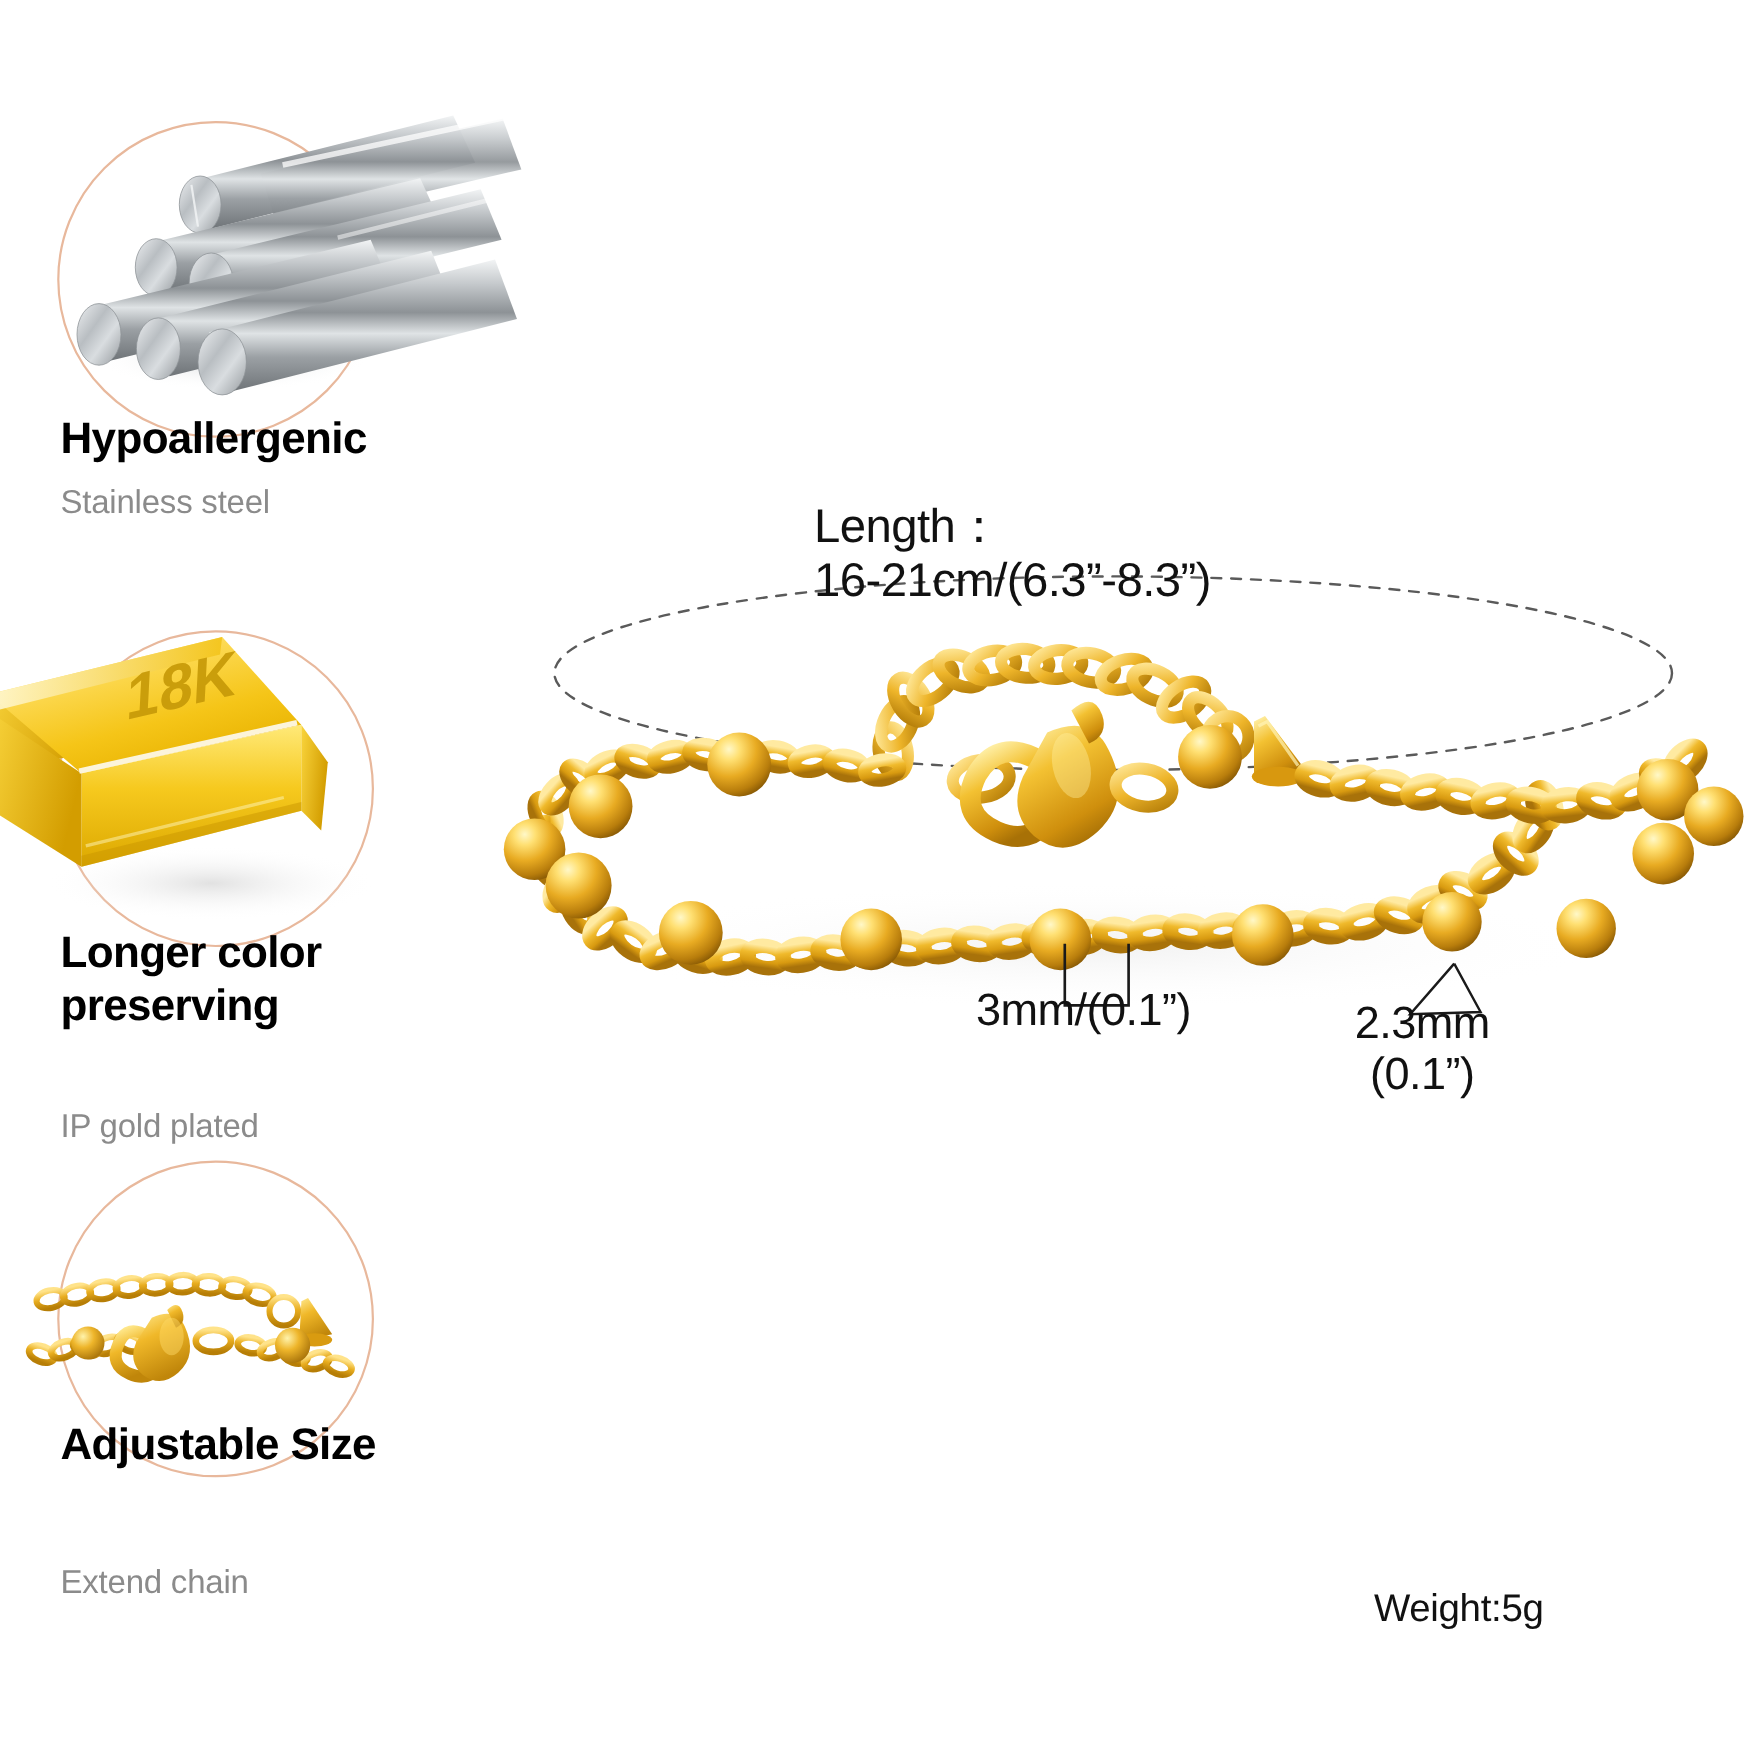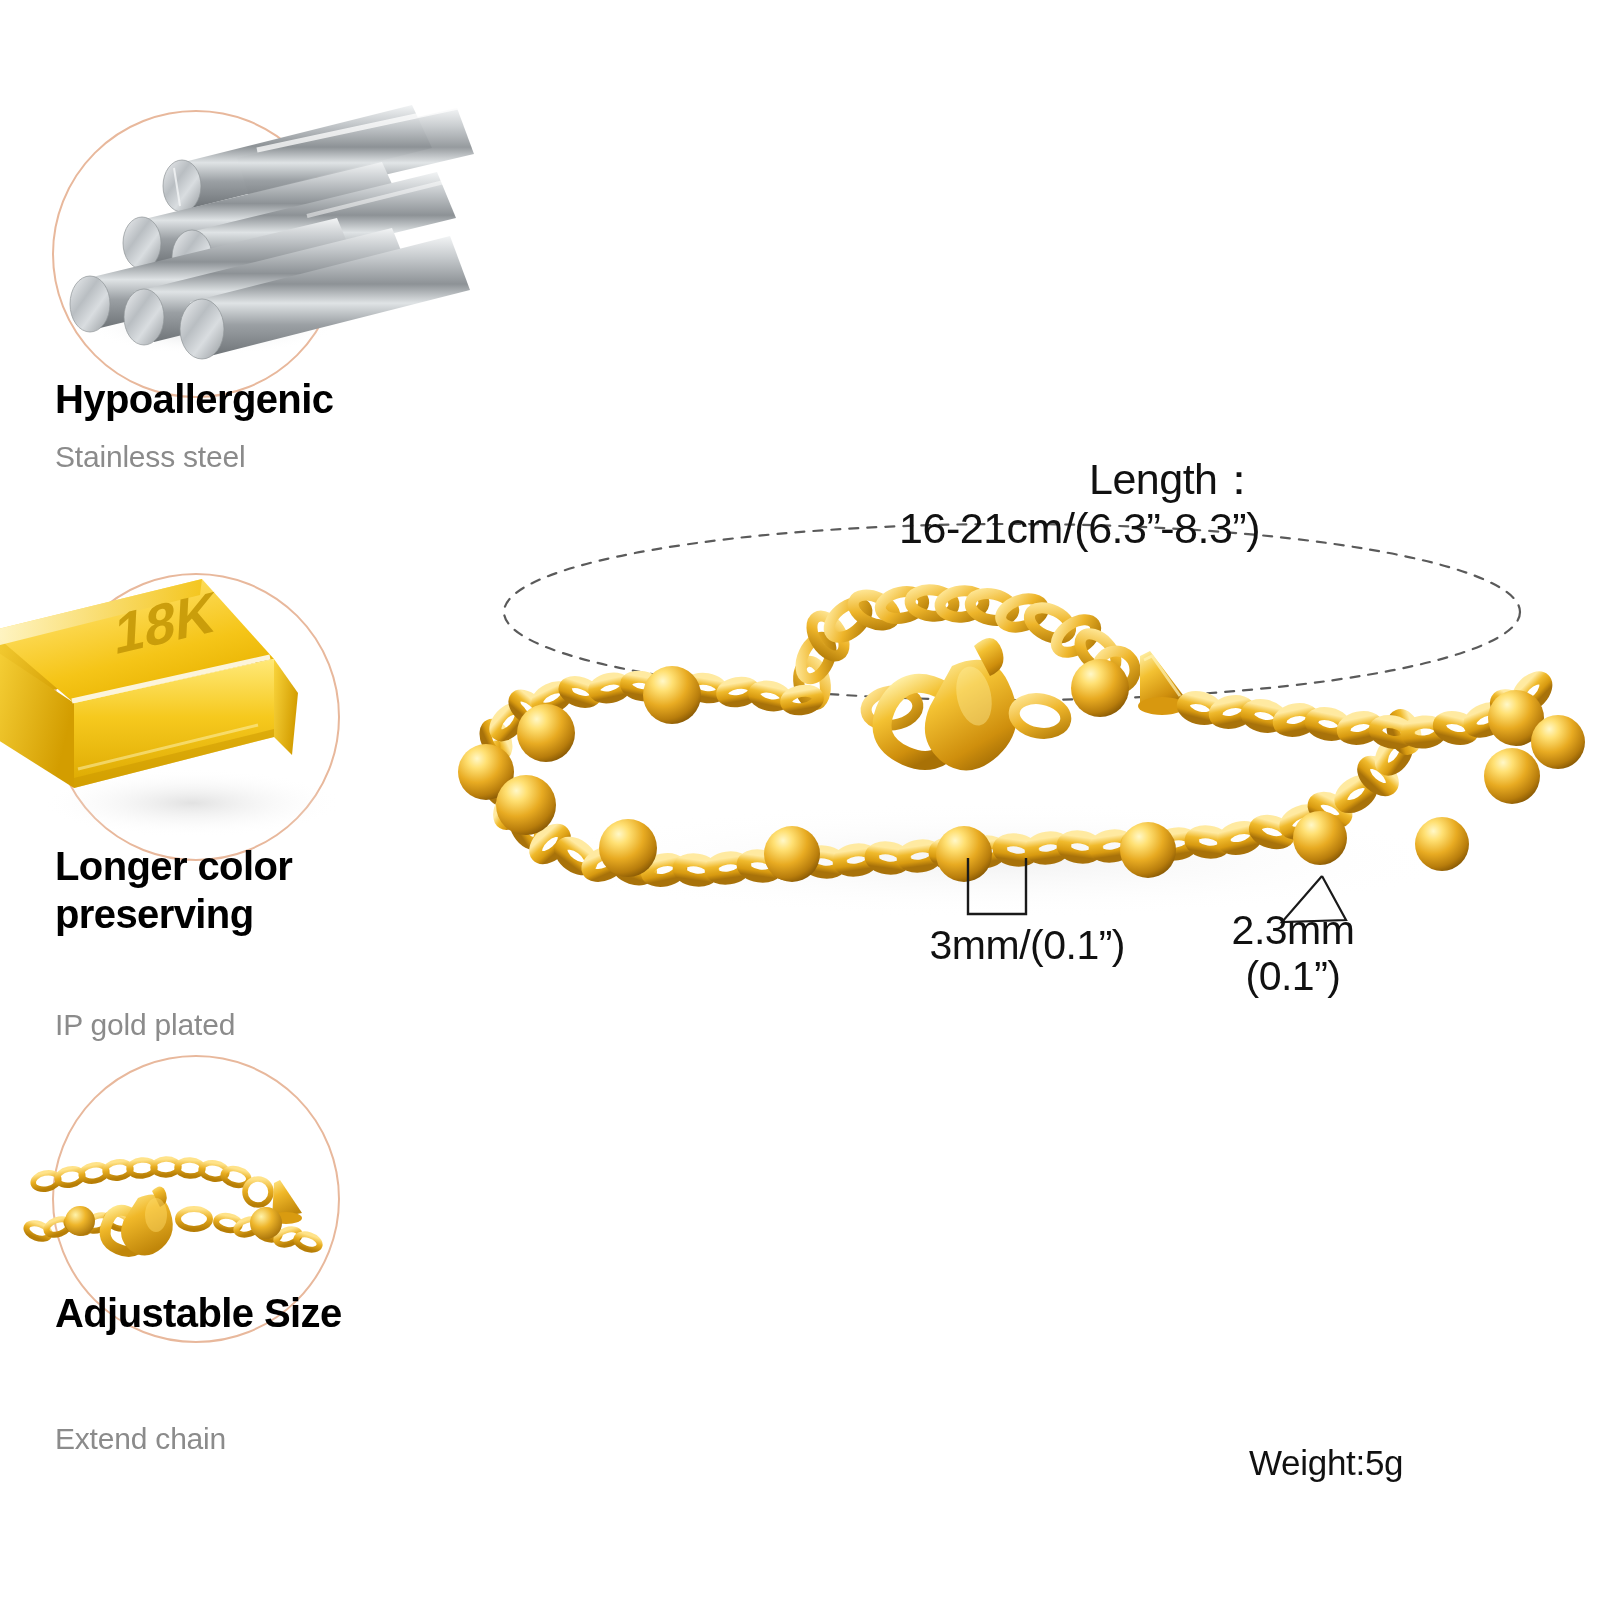--- a/index.html
+++ b/index.html
@@ -33,21 +33,21 @@
     position:absolute; left:55px;
   }
   .feature-sub {
     font-size:30px; color:#8b8b8b; font-weight:normal;
     position:absolute; left:55px; letter-spacing:-0.2px;
   }
 
   
   .length-label {
     position:absolute;
-    text-align:right;
+    text-align:left;
     font-size:43px; color:#111;
     line-height:1.14;
     white-space:nowrap;
     letter-spacing:-0.5px;
   }
   .dim-label {
     position:absolute;
     font-size:41px; color:#111;
     text-align:center; line-height:1.12;
     white-space:nowrap;
@@ -452,21 +452,21 @@
 
       <path d="M882 436 L842 482 L906 480 L882 436" fill="none" stroke="#1a1a1a" stroke-width="2.2"></path>
     </svg>
   </div>
 
   <div class="length-label" style="left:740px; top:455px; width:520px;">
     <div>Length：</div>
     <div>16-21cm/(6.3”-8.3”)</div>
   </div>
 
-  <div class="dim-label" style="left:845px; top:923px; width:280px;text-align:right;">
+  <div class="dim-label" style="left:845px; top:896px; width:280px;">
     <div>3mm/(0.1”)</div>
   </div>
 
   <div class="dim-label" style="left:1198px; top:908px; width:190px;">
     <div>2.3mm</div>
     <div>(0.1”)</div>
   </div>
 
   <div class="weight-label" style="left:1249px; top:1443px;">Weight:5g</div>
 

